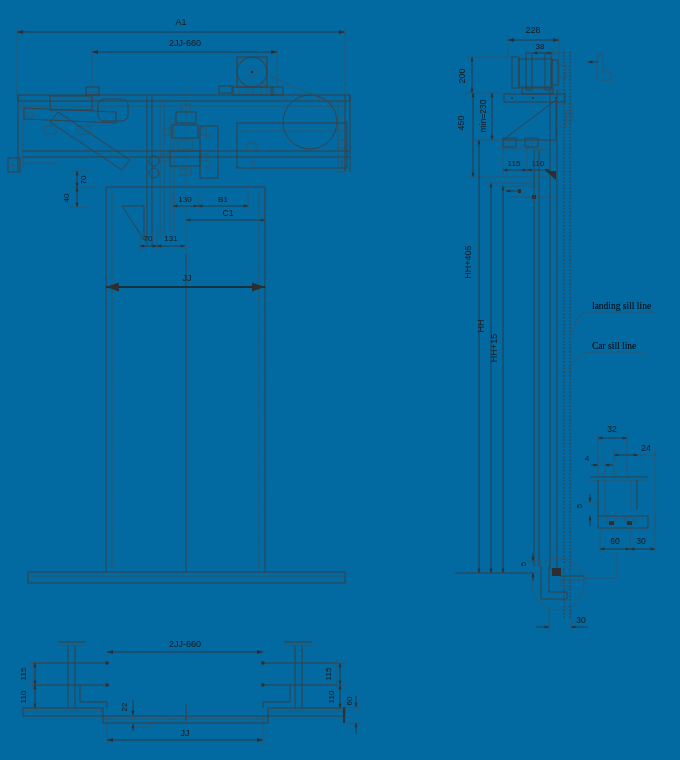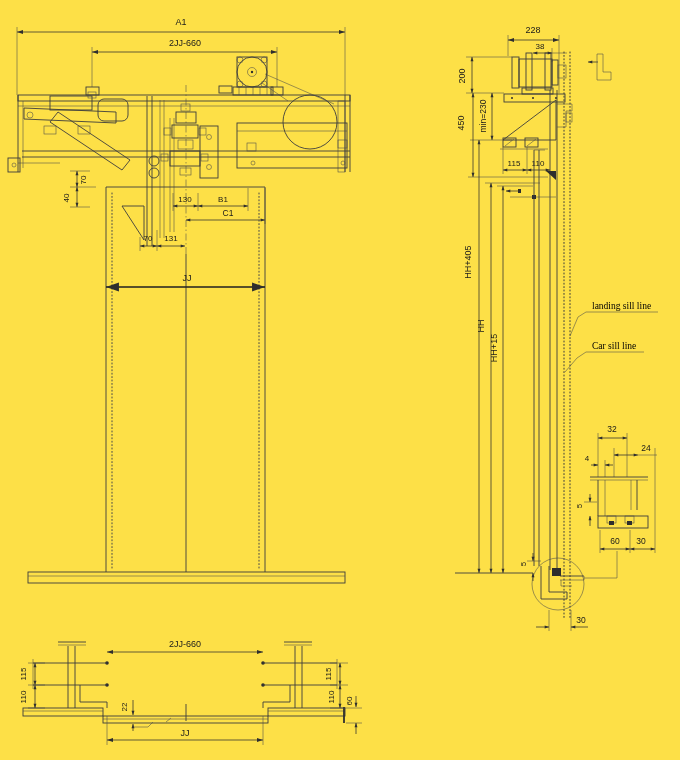--- a/index.html
+++ b/index.html
@@ -1,16 +1,16 @@
 <!DOCTYPE html>
 <html><head>
 <meta charset="utf-8">
 <style>
   html,body{margin:0;padding:0;background:#ffffff;}
-  .stage{position:relative;width:680px;height:760px;background:#fde047;overflow:hidden;}
+  .stage{position:relative;width:680px;height:760px;background:#0369a1;overflow:hidden;}
   svg{display:block;}
   .l  {fill:none;stroke:#3d3d3d;stroke-width:0.9;}
   .lt {fill:none;stroke:#4a4a4a;stroke-width:0.55;}
   .lk {fill:none;stroke:#2e2e2e;stroke-width:1.8;}
   .d  {fill:none;stroke:#2e2e2e;stroke-width:0.75;}
   .dk {fill:none;stroke:#1f1f1f;stroke-width:1.6;}
   .f  {fill:#2e2e2e;stroke:none;}
   .dash{stroke-dasharray:7 2.5 1.5 2.5;}
   .dotd{stroke-dasharray:1 2.4;stroke-linecap:round;stroke-width:1;}
   .t  {font-family:"Liberation Sans",sans-serif;font-size:9px;fill:#1a1a1a;text-anchor:middle;}

